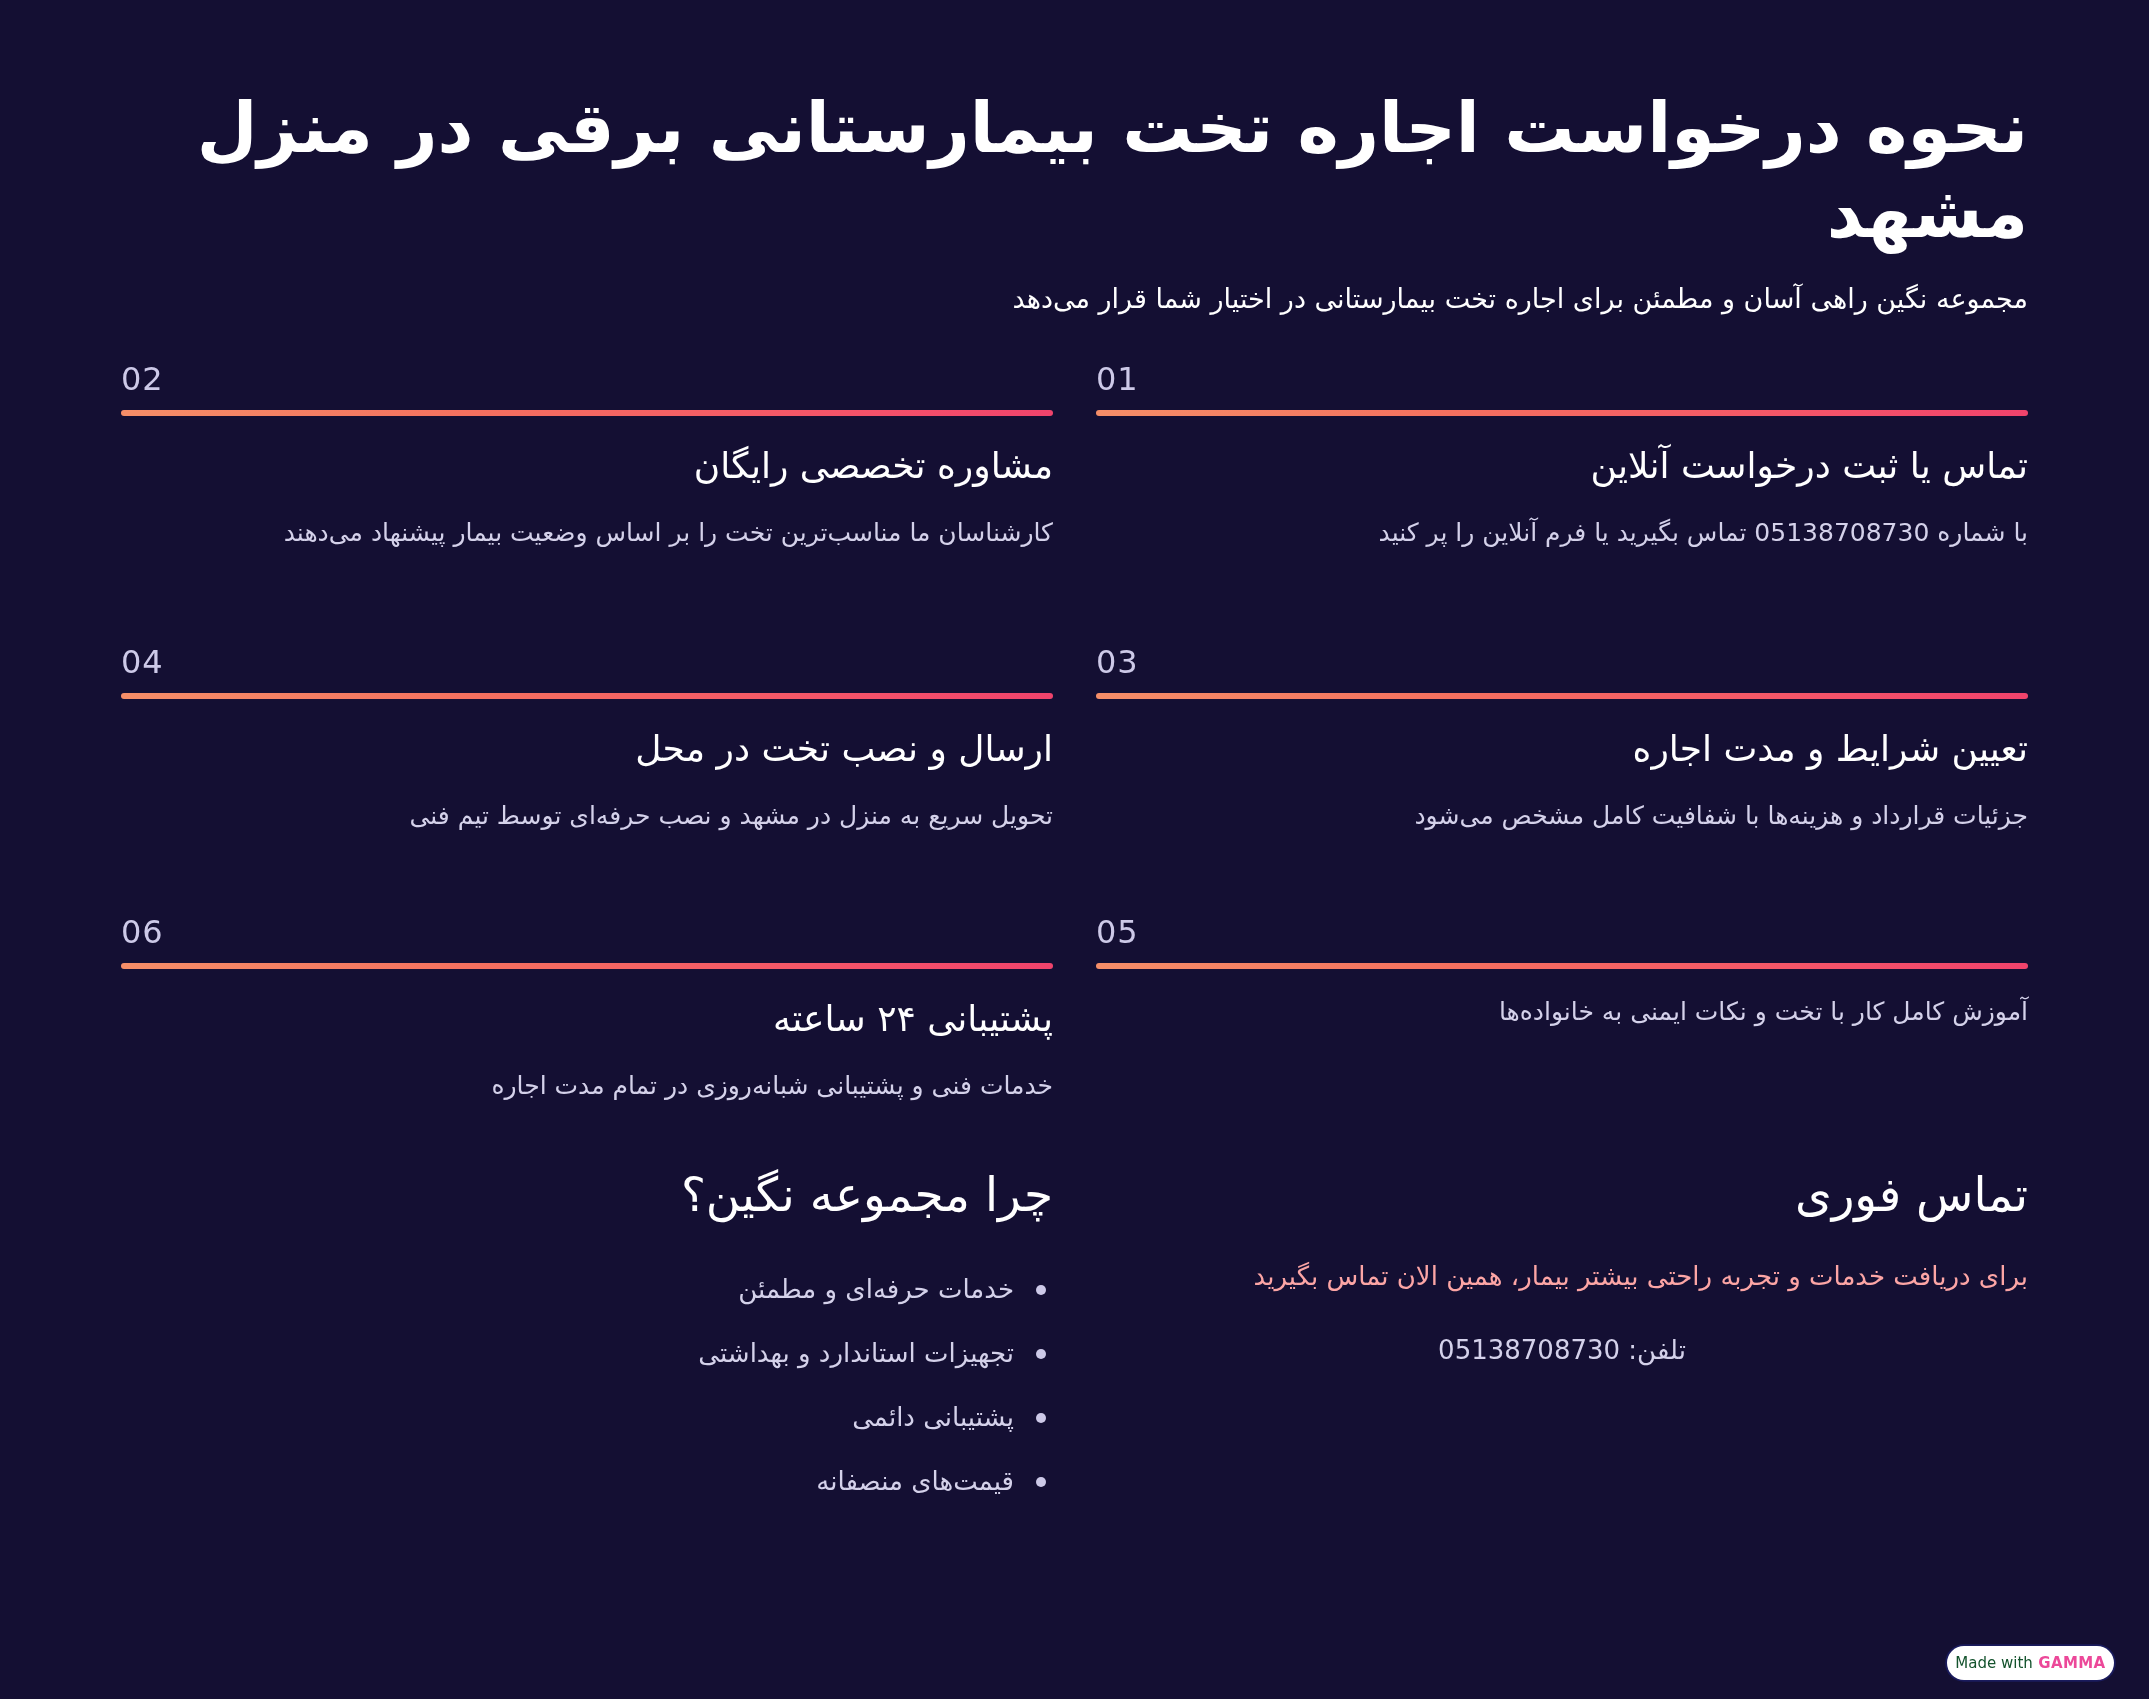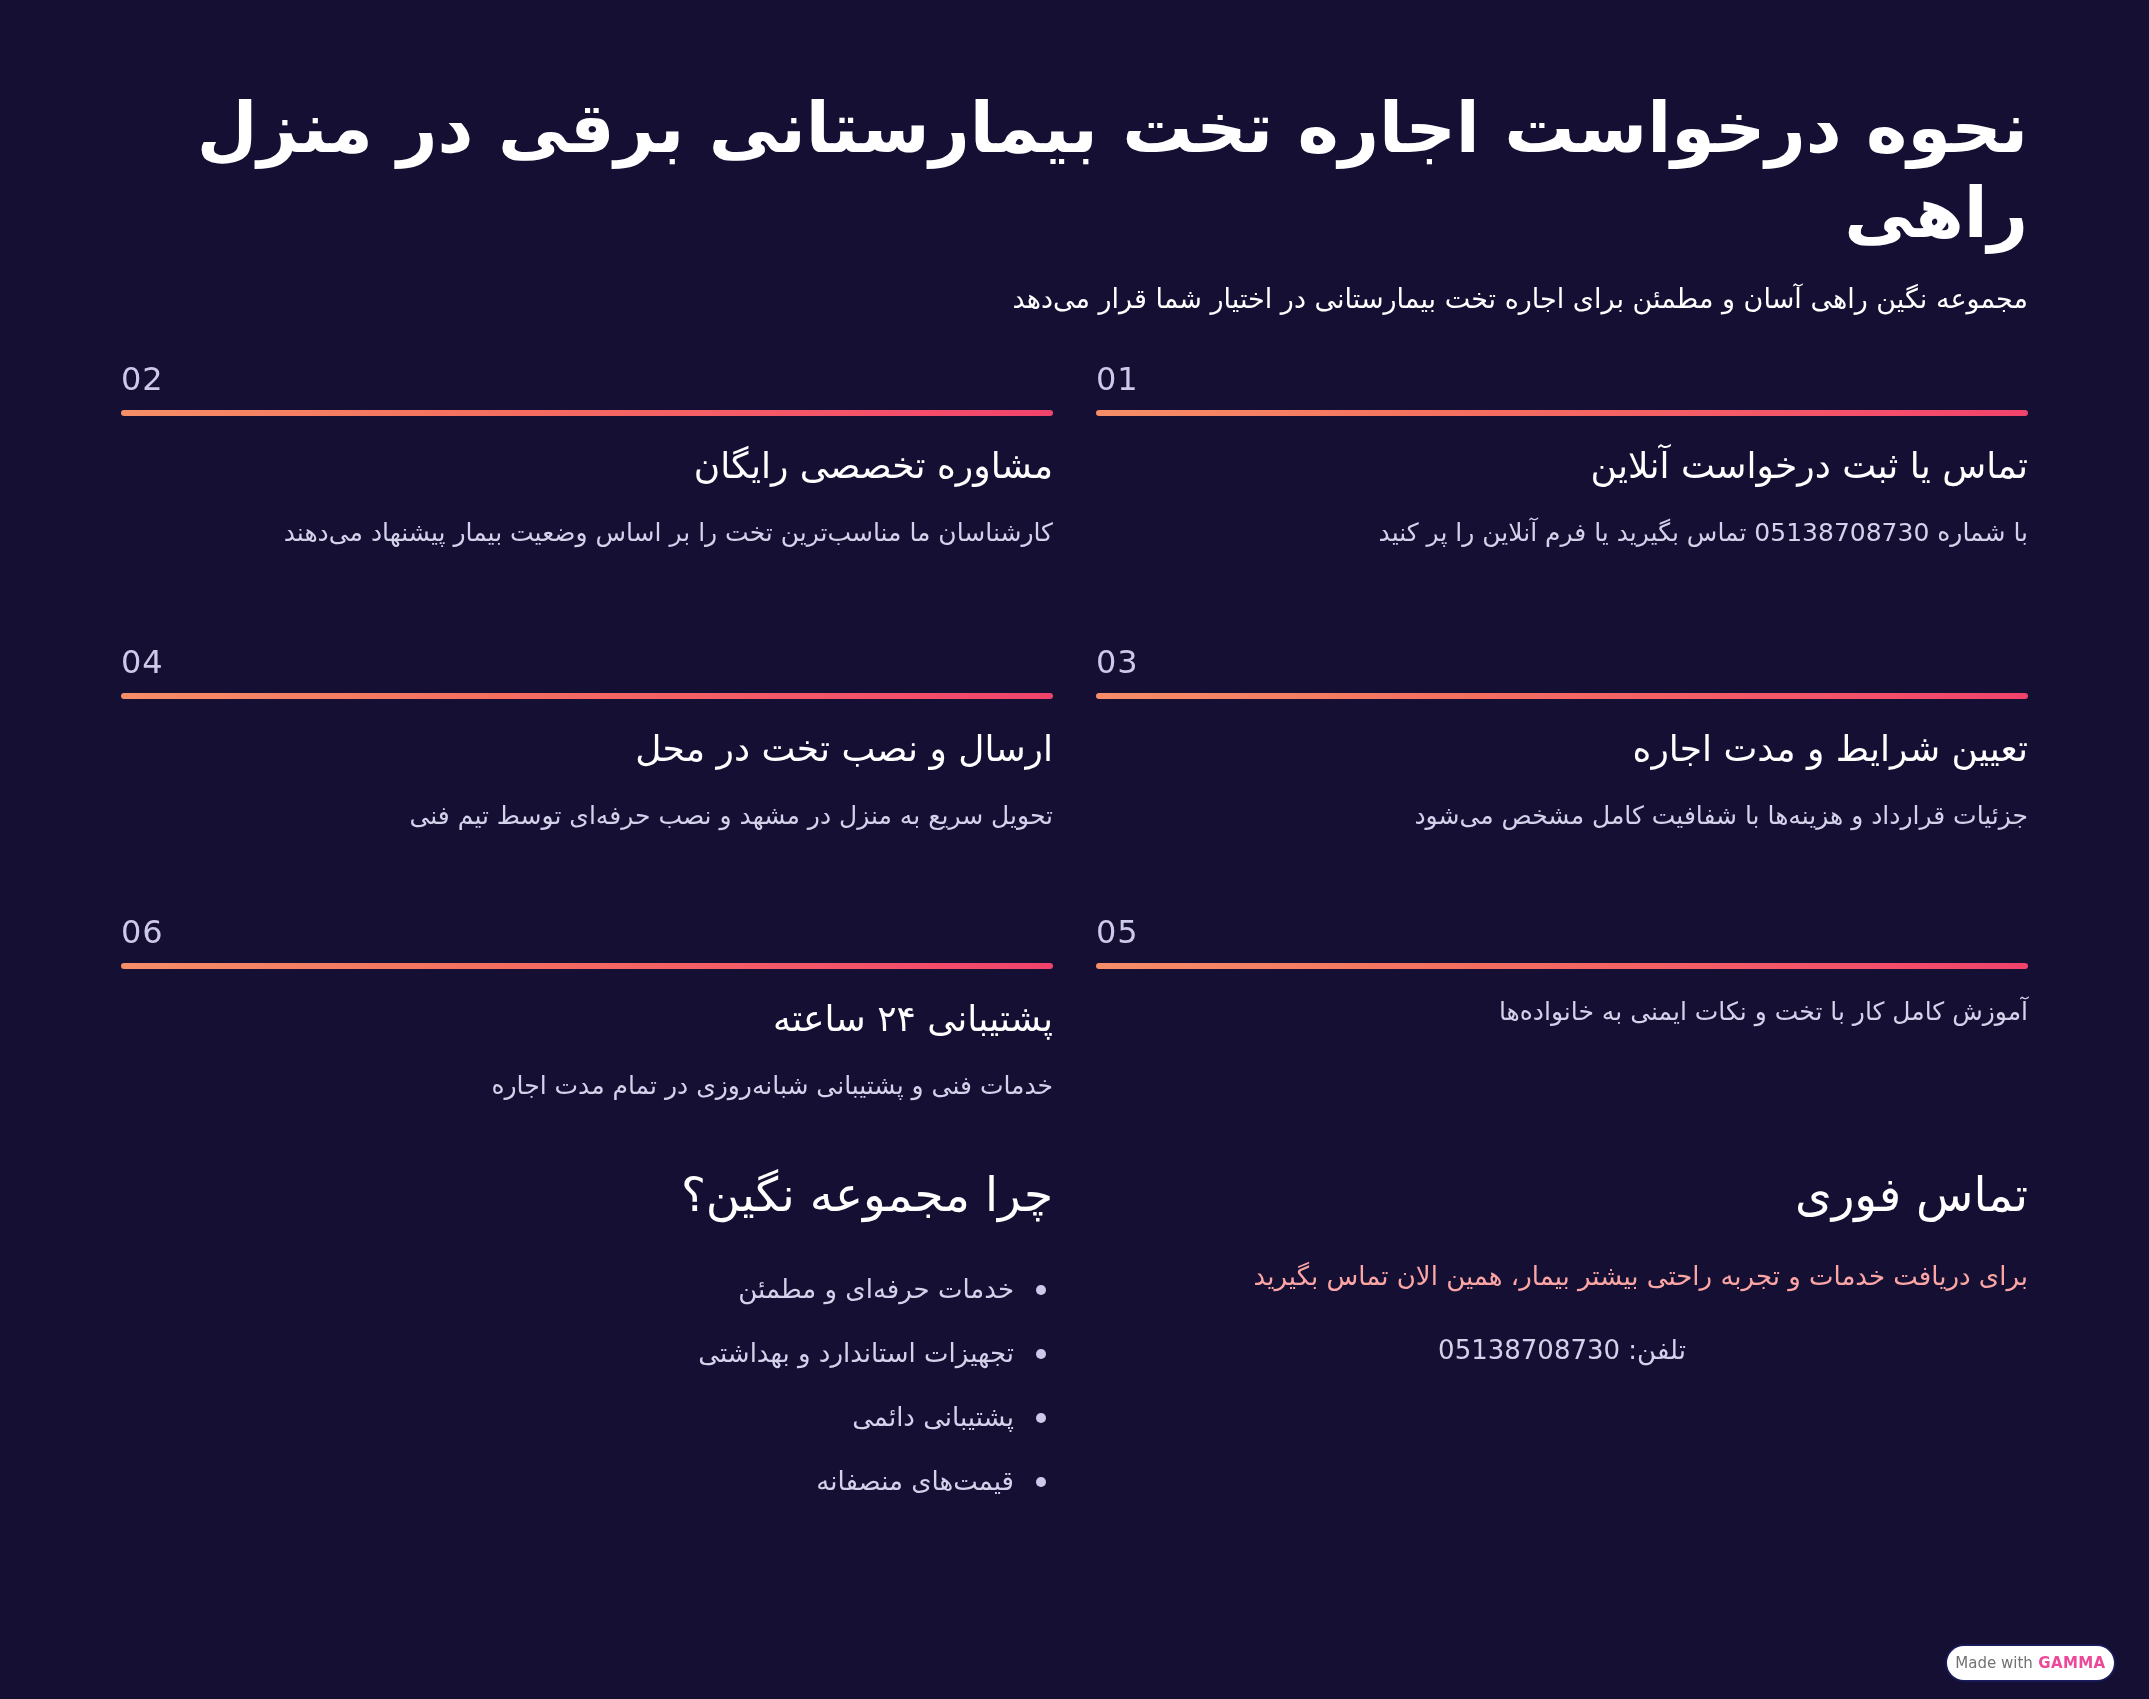--- a/index.html
+++ b/index.html
@@ -178,39 +178,39 @@
     display: flex;
     align-items: center;
     justify-content: center;
     gap: 5.4px;
     direction: ltr;
     box-shadow: 0 0 0 1.8px rgba(44,62,220,0.25);
   }
 
   .gamma-made {
     font-size: 15px;
-    color: #737373;
+    color: #14532d;
     font-weight: 400;
     letter-spacing: 0px;
   }
 
   .gamma-word {
     font-size: 15px;
     color: #ec4899;
     font-weight: 700;
     letter-spacing: 0.4px;
   }
 </style>
 </head>
 <body>
 
 <div class="slide">
 
   <div class="header">
-    <h1 class="slide-title">نحوه درخواست اجاره تخت بیمارستانی برقی در منزل راهی</h1>
+    <h1 class="slide-title">نحوه درخواست اجاره تخت بیمارستانی برقی در منزل مشهد</h1>
     <p class="slide-subtitle">مجموعه نگین راهی آسان و مطمئن برای اجاره تخت بیمارستانی در اختیار شما قرار می‌دهد</p>
   </div>
 
   <div class="steps-grid row-1">
 
     <div class="step-card">
       <div class="step-number">01</div>
       <div class="step-rule"></div>
       <div class="step-title">تماس یا ثبت درخواست آنلاین</div>
       <div class="step-desc">با شماره 05138708730 تماس بگیرید یا فرم آنلاین را پر کنید</div>

